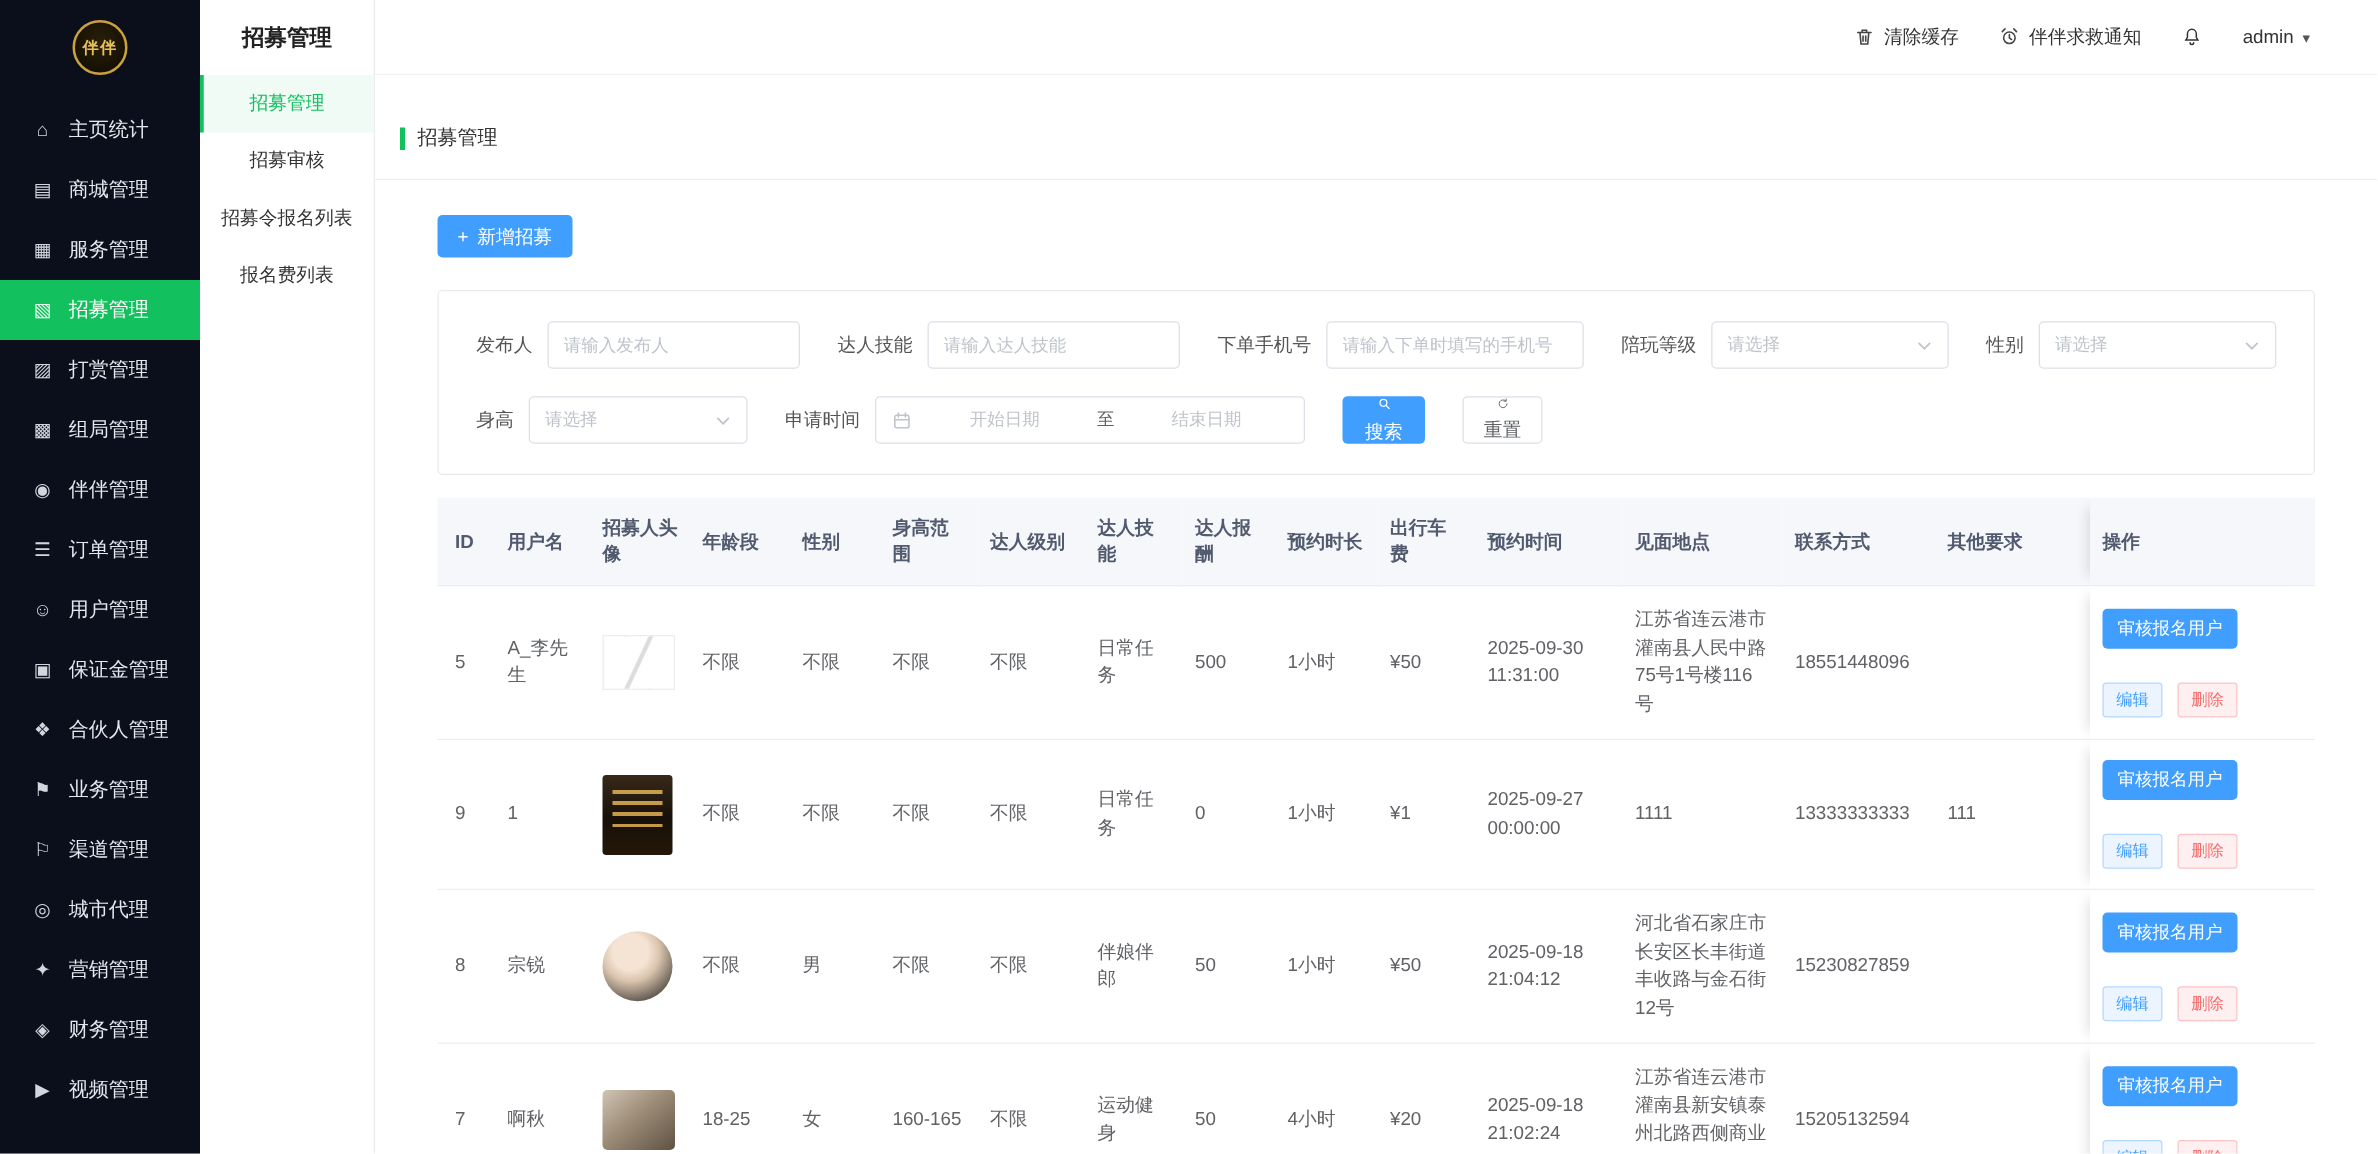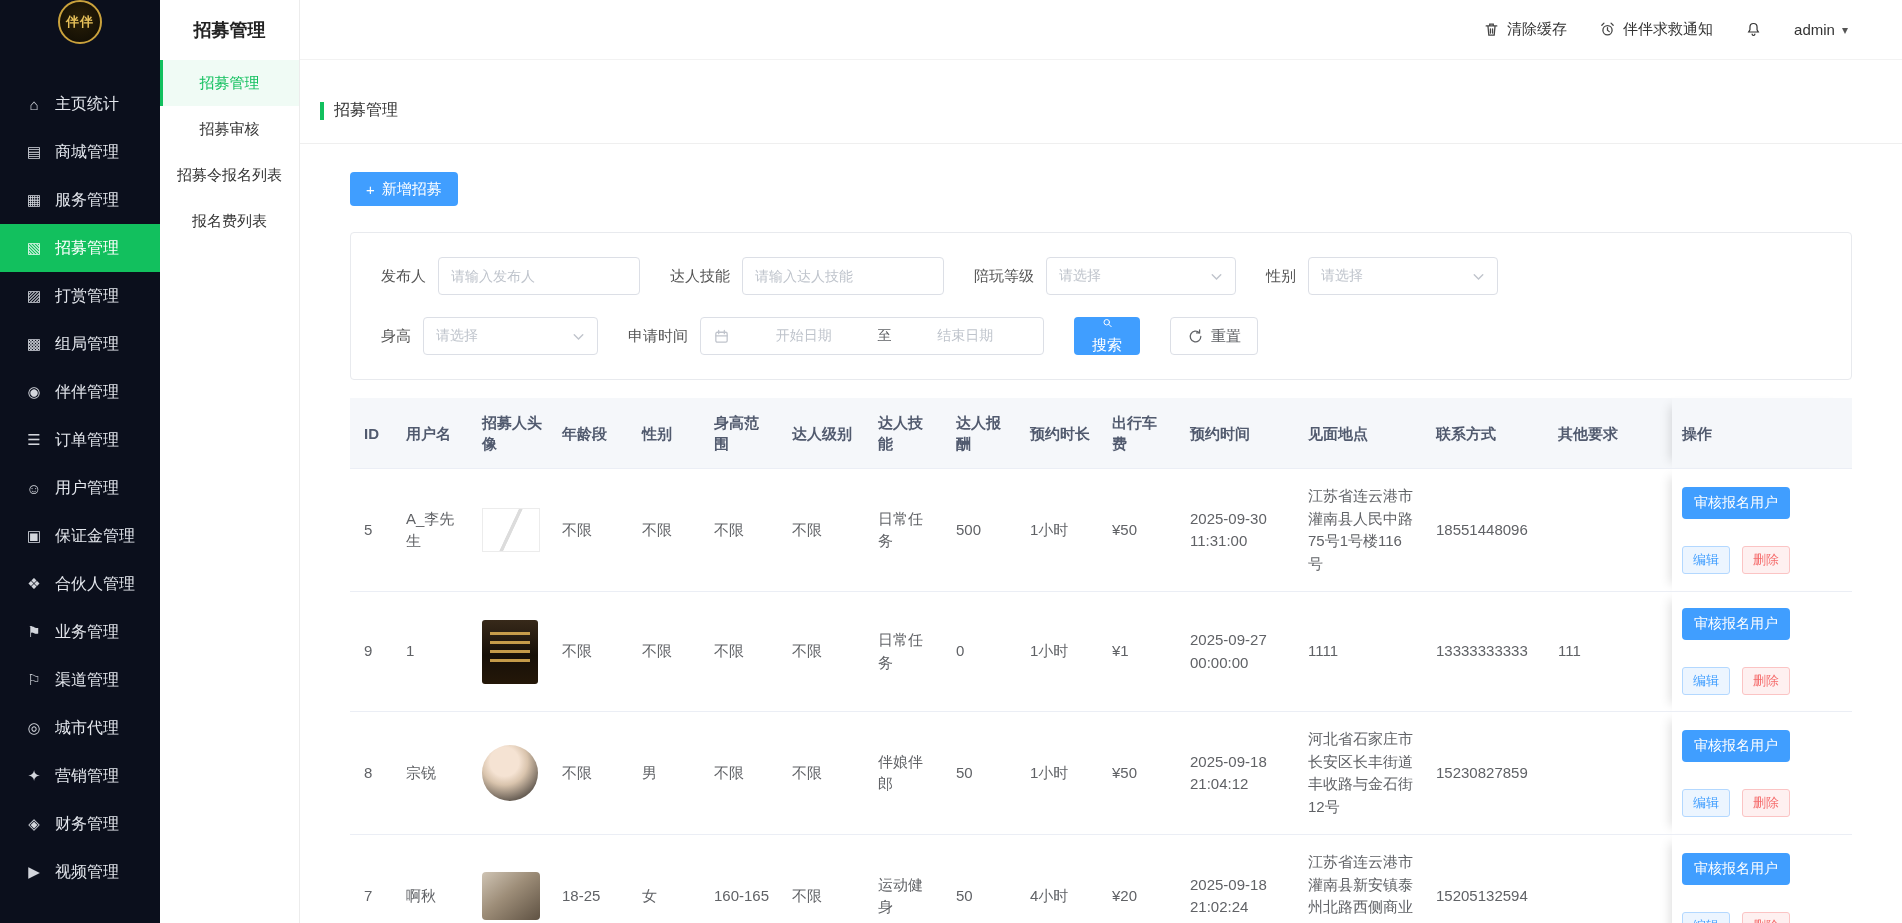--- a/index.html
+++ b/index.html
@@ -2,21 +2,21 @@
 <html><head>
 <meta charset="utf-8">
 <style>
   * { margin:0; padding:0; box-sizing:border-box; }
   html,body { width:1902px; height:923px; overflow:hidden; background:#fff;
     font-family:"Liberation Sans","DejaVu Sans",sans-serif; color:#333; }
   .app { display:flex; width:1902px; height:923px; }
 
   
   .sidebar { width:160px; background:#0b0f1c; flex-shrink:0; }
-  .logo-wrap { height:60px; display:flex; align-items:flex-start; justify-content:center; }
+  .logo-wrap { height:60px; display:flex; align-items:flex-end; justify-content:center; }
   .logo { width:44px; height:44px; border-radius:50%; background:radial-gradient(circle at 50% 40%, #2a2008, #0e0b04);
     border:2px solid #caa23c; color:#e6c05a; font-size:13px; font-weight:bold;
     display:flex; align-items:center; justify-content:center; letter-spacing:1px; }
   .menu { padding-top:20px; }
   .menu-item { height:48px; display:flex; align-items:center; padding-left:24px; gap:11px;
     font-size:16px; color:#e4e7ed; cursor:pointer; }
   .menu-item.active { background:#12c05e; color:#fff; }
   .menu-item .glyph { width:20px; text-align:center; font-size:15px; opacity:.92; }
 
   
@@ -57,21 +57,21 @@
     display:flex; align-items:center; justify-content:space-between; padding:0 10px 0 12px;
     color:#bfc4cc; font-size:14px; cursor:pointer; background:#fff; }
   .f-select.narrow { width:175px; }
   .date-range { width:344px; height:38px; border:1px solid #dcdfe6; border-radius:4px;
     display:flex; align-items:center; padding:0 12px; gap:8px; font-size:14px; background:#fff; cursor:pointer; }
   .date-ph { color:#bfc4cc; flex:1; text-align:center; }
   .date-sep { color:#606266; }
   .search-btn { background:#409eff; color:#fff; border:none; border-radius:4px; height:38px;
     padding:0 18px; display:inline-flex; align-items:center; gap:7px; font-size:15px; cursor:pointer;flex-direction:column; }
   .reset-btn { background:#fff; color:#606266; border:1px solid #dcdfe6; border-radius:4px; height:38px;
-    padding:0 16px; display:inline-flex; align-items:center; gap:7px; font-size:15px; cursor:pointer; }
+    padding:0 16px; display:inline-flex; align-items:center; gap:7px; font-size:15px; cursor:pointer;flex-direction:column; }
 
   
   .table-wrap { margin-top:18px; }
   table { width:100%; border-collapse:collapse; table-layout:fixed; }
   th { background:#f5f7fa; font-weight:bold; color:#515a6e; font-size:15px; text-align:left;
     padding:14px 10px; line-height:1.4; border-bottom:1px solid #ebeef5; vertical-align:middle; }
   td { font-size:15px; color:#606266; padding:16px 10px; border-bottom:1px solid #ebeef5;
     vertical-align:middle; line-height:1.5; }
   th.col-op, td.col-op { box-shadow:-10px 0 10px -8px rgba(0,0,0,.13); background-clip:padding-box; }
   td.col-op { background:#fff; }
@@ -229,20 +229,24 @@
         
         <div class="filter-panel">
           <div class="filter-row">
             <div class="filter-field">
               <span class="filter-label">发布人</span>
               <input class="f-input" placeholder="请输入发布人" style="">
             </div>
             <div class="filter-field">
               <span class="filter-label">达人技能</span>
               <input class="f-input" placeholder="请输入达人技能" style="">
+            </div>
+            <div class="filter-field">
+              <span class="filter-label">下单手机号</span>
+              <input class="f-input wide" placeholder="请输入下单时填写的手机号" style="">
             </div>
             <div class="filter-field">
               <span class="filter-label">陪玩等级</span>
               <div class="f-select">
                 <span>请选择</span>
                 <svg class="icon-16" viewBox="0 0 24 24" fill="none" stroke="#c0c4cc" stroke-width="2" stroke-linecap="round">
                     <path d="M6 9.5l6 6 6-6"></path>
                   </svg>
               </div>
             </div>

